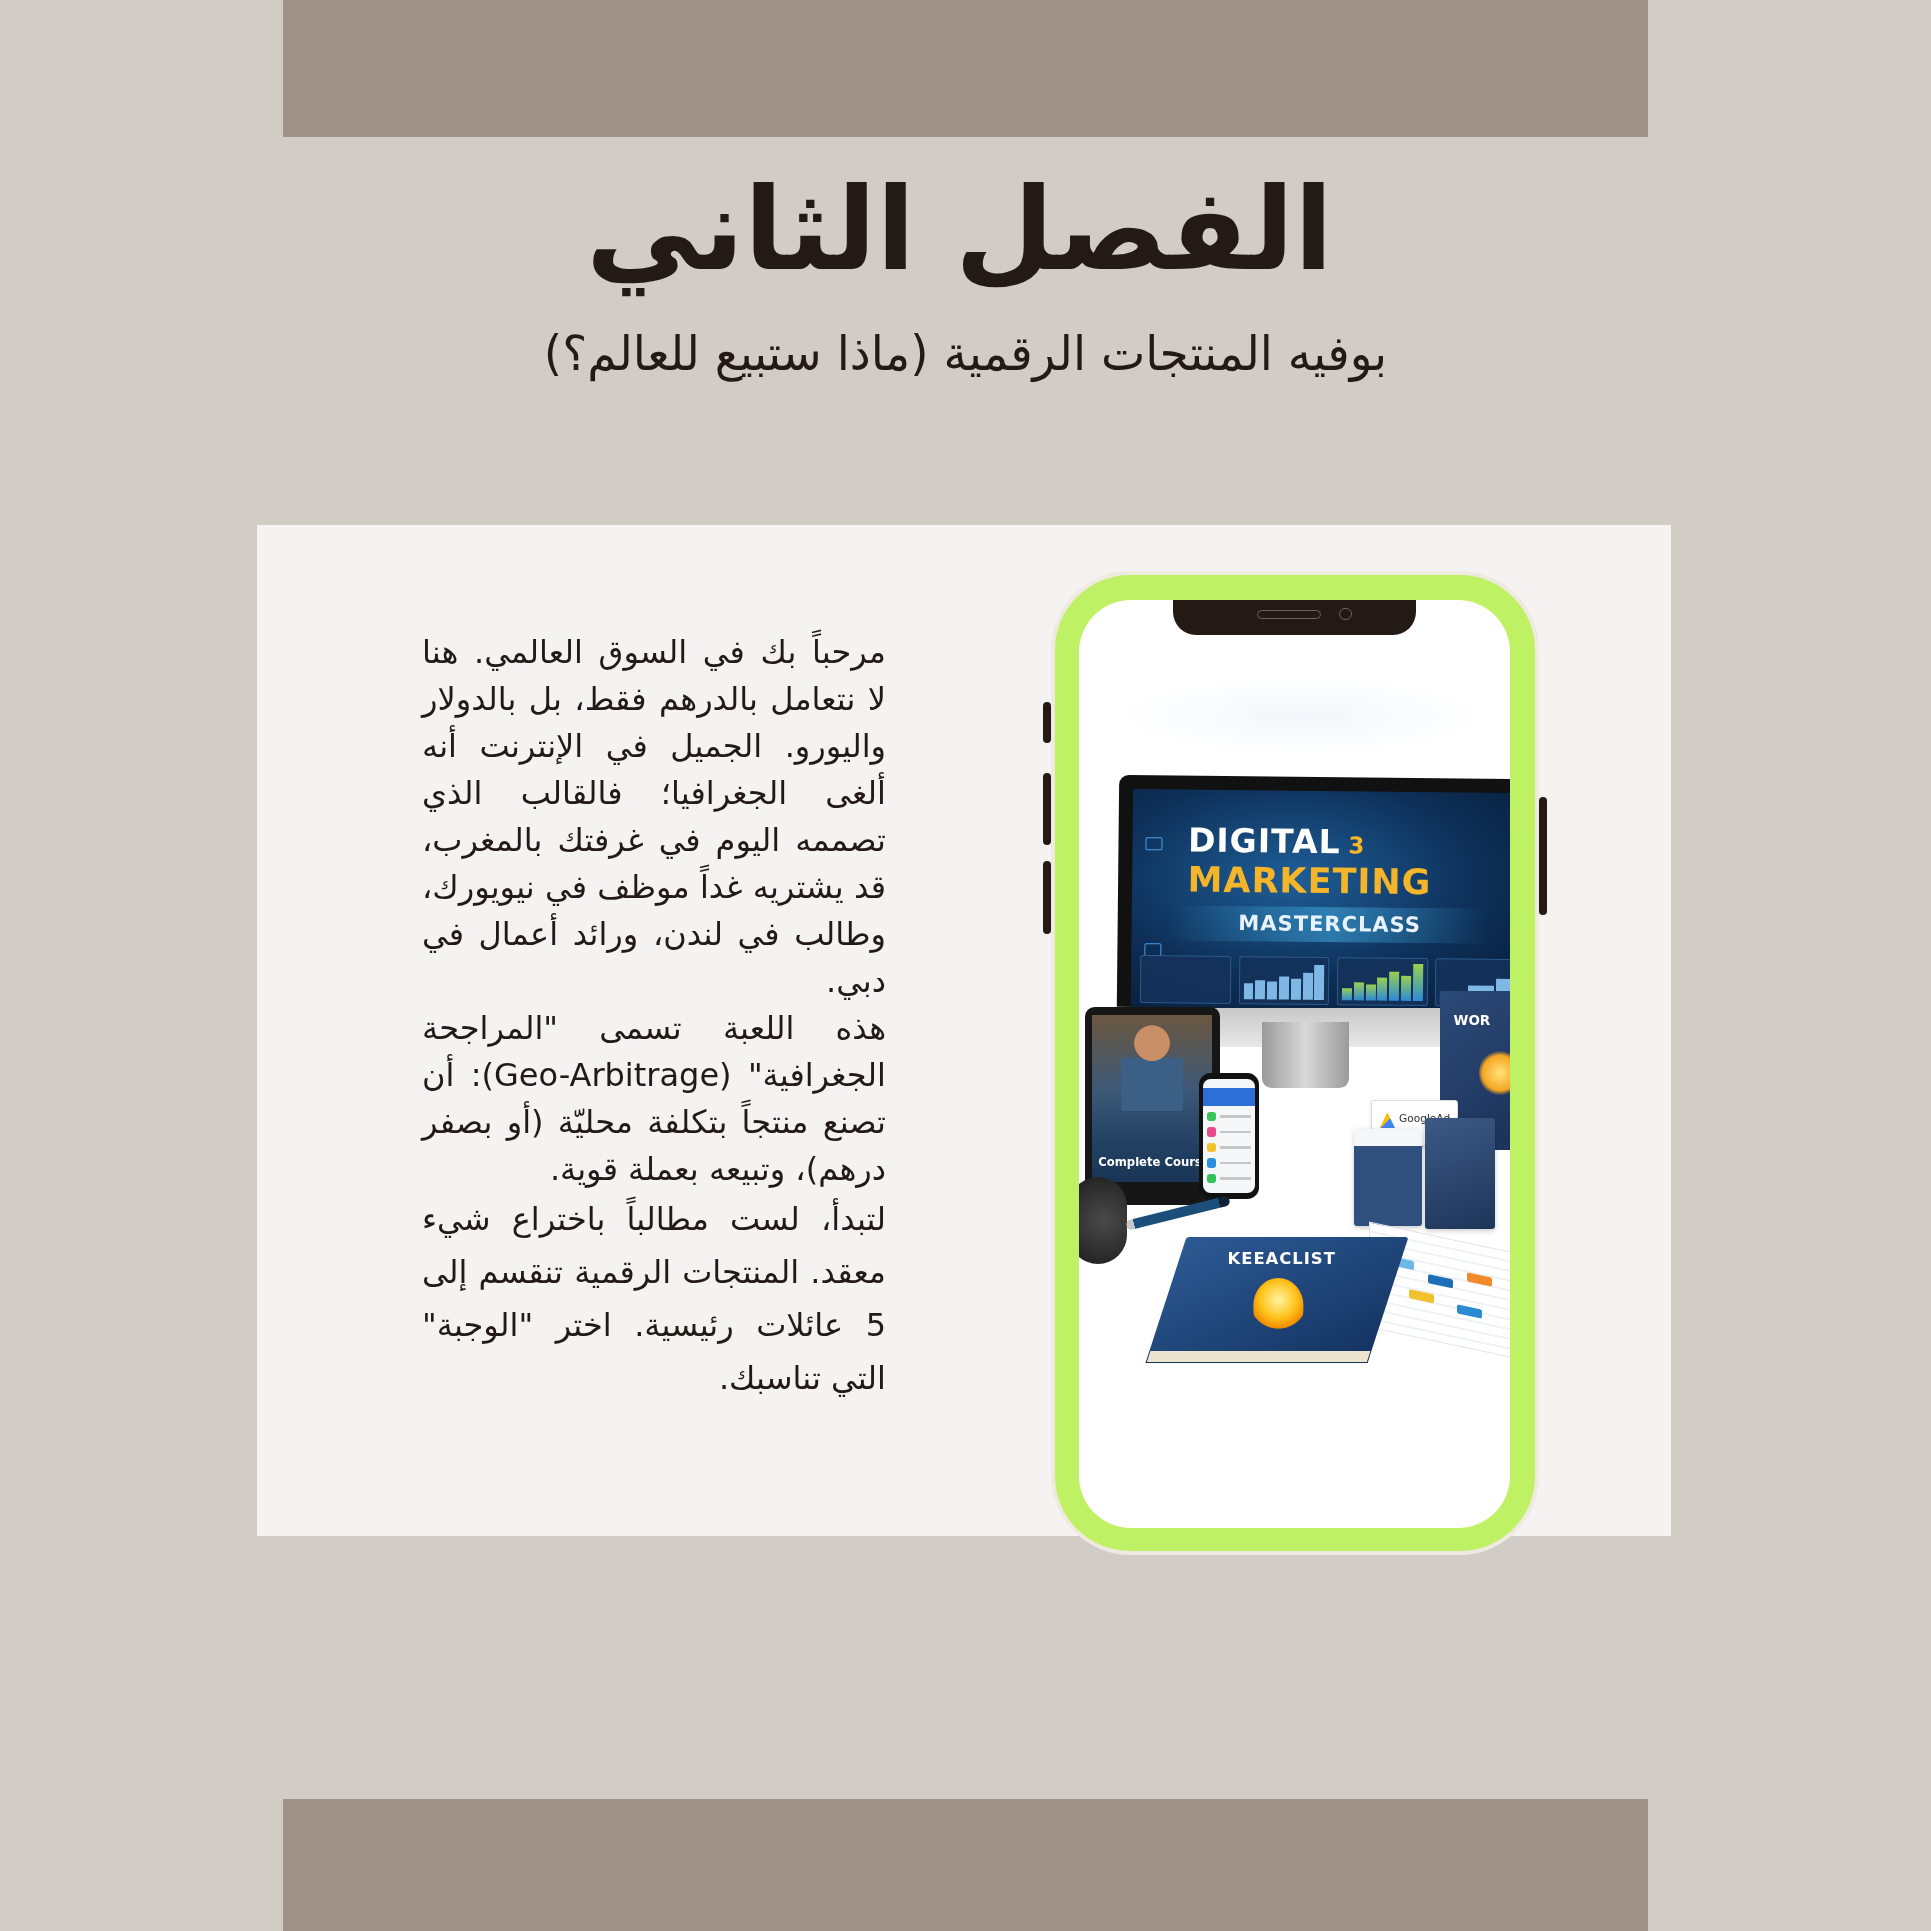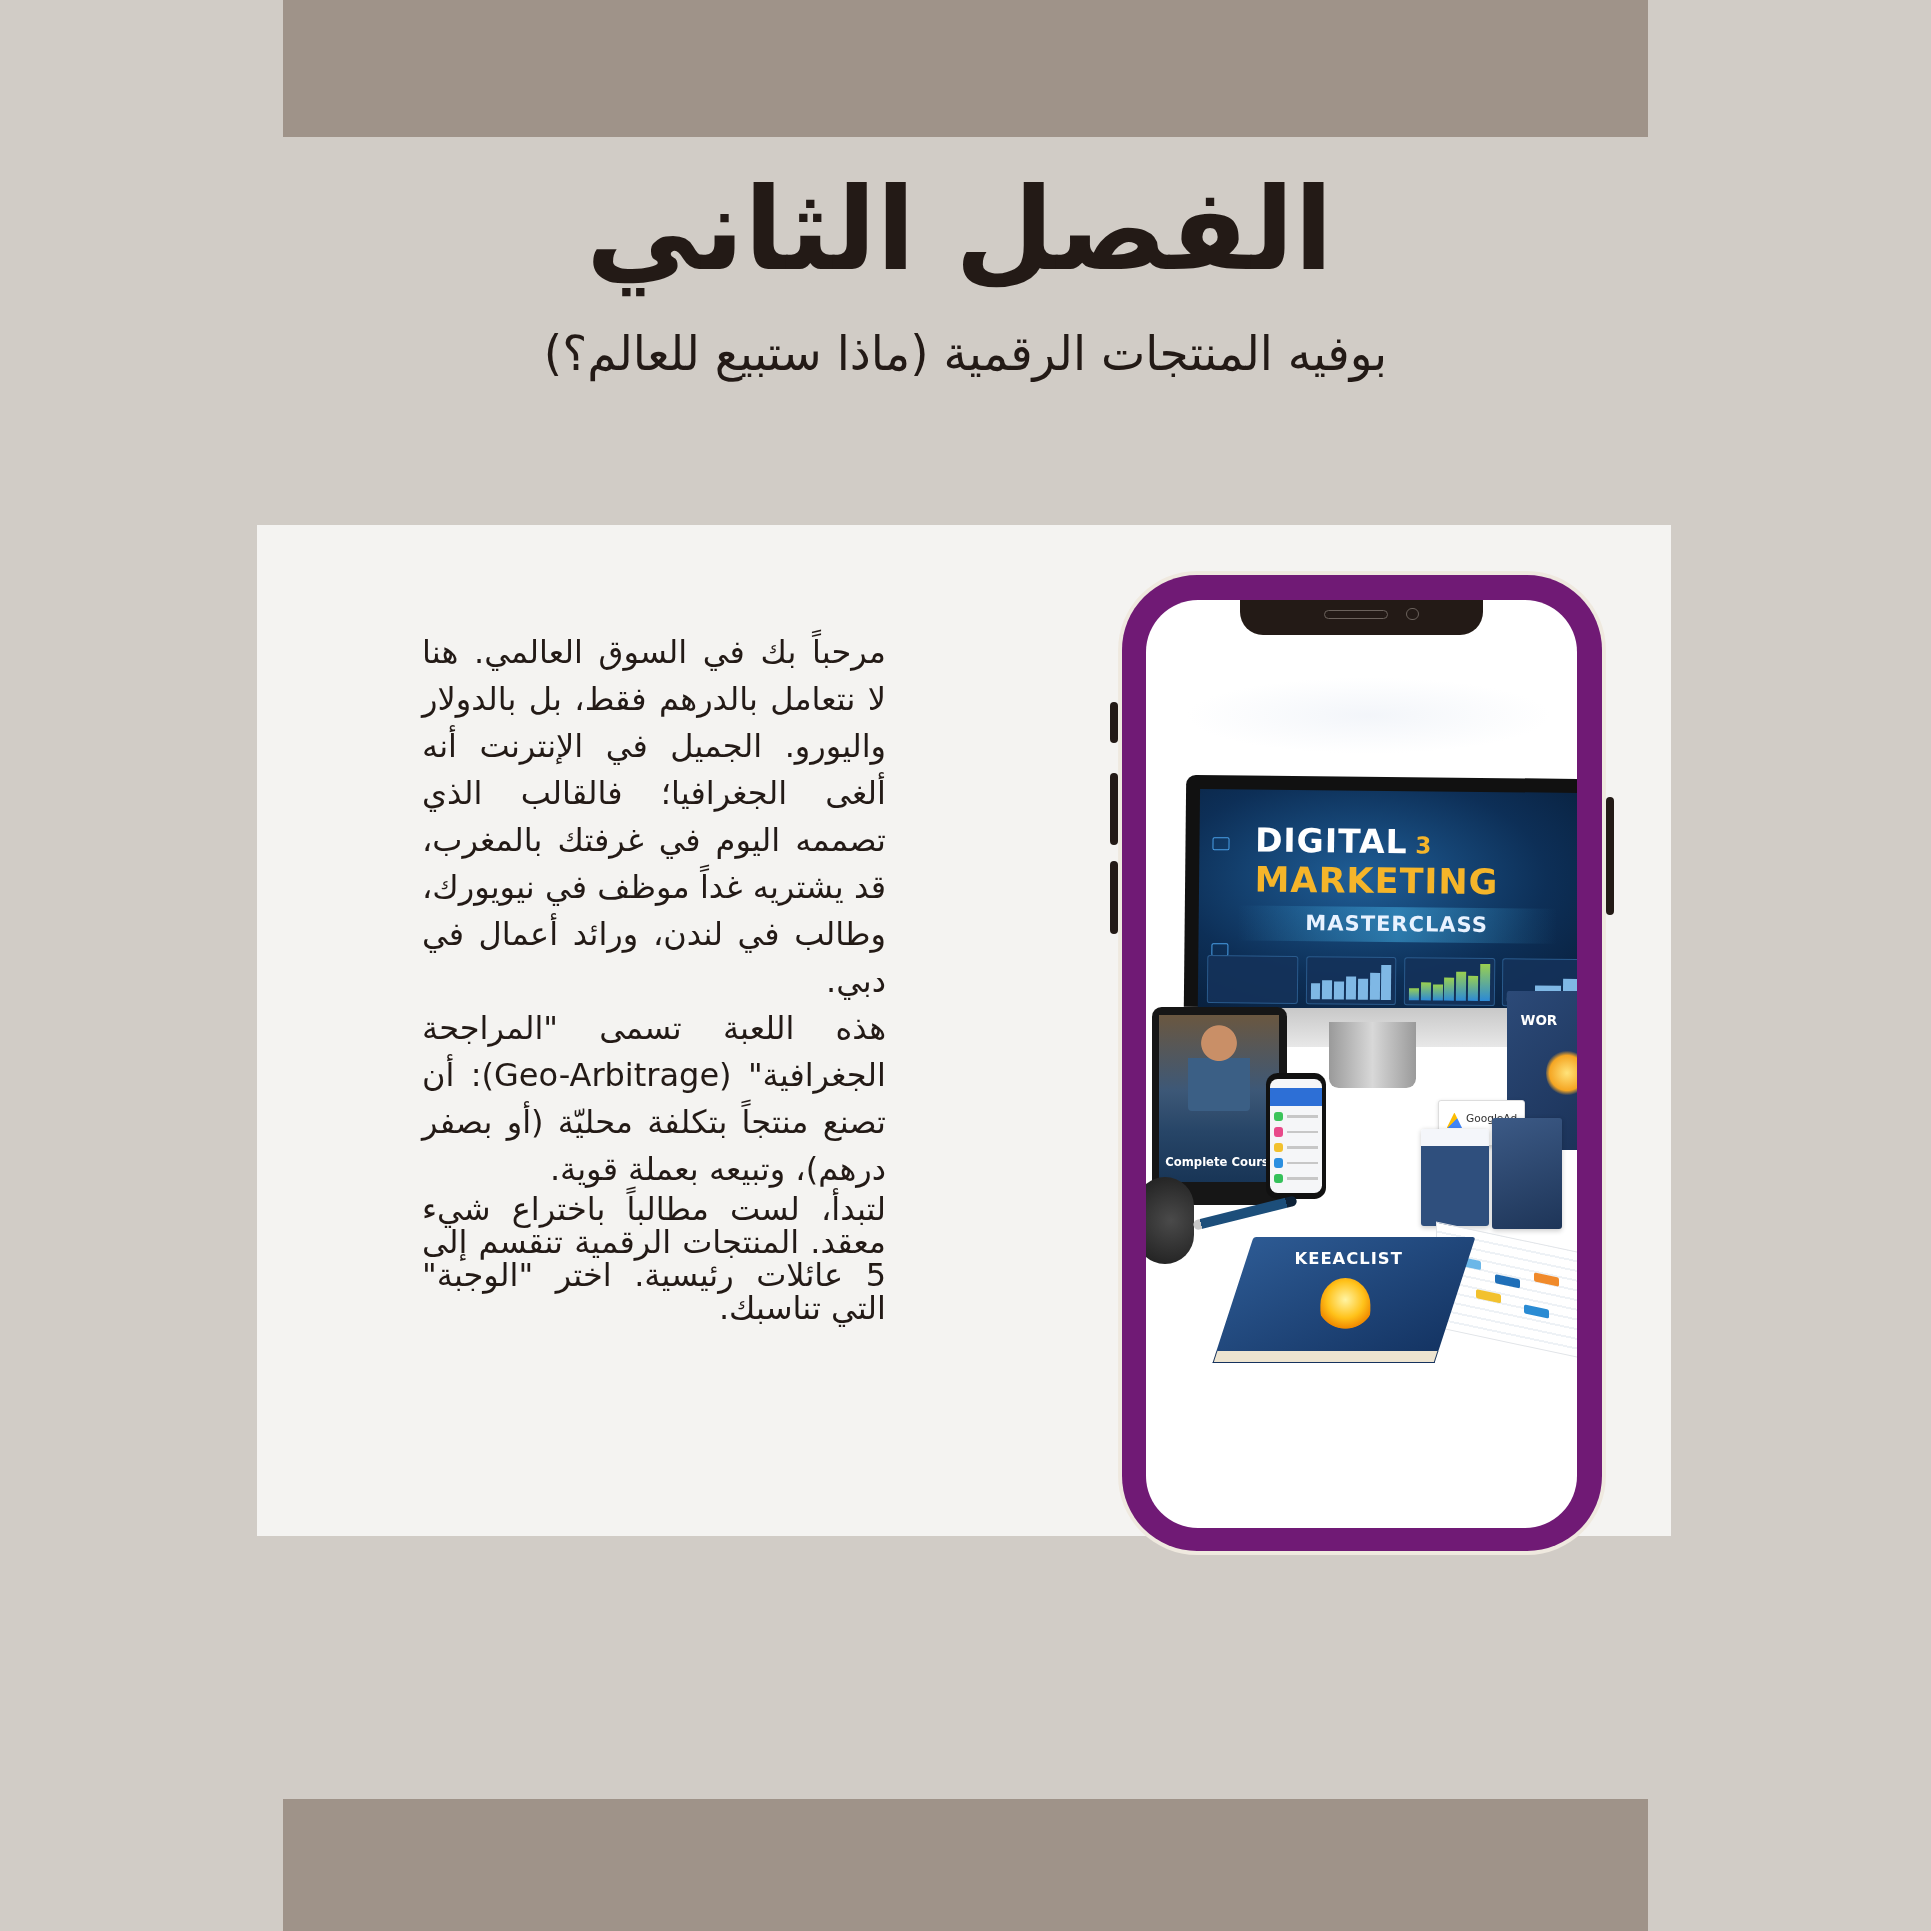--- a/index.html
+++ b/index.html
@@ -63,30 +63,30 @@
       width: 464px;
       direction: rtl;
       text-align: justify;
       text-align-last: right;
       font-family: "DejaVu Sans", sans-serif;
       font-size: 32px;
       line-height: 47px;
       color: #231a16;
     }
     .body-text p { margin: 0; }
-    .body-text p.last { line-height: 33px; }
+    .body-text p.last { line-height: 53px; }
 
     
     .phone {
       position: absolute;
-      left: 865px;  
+      left: 798px;  
       top: 50px;    
       width: 480px;
       height: 976px;
-      background: #701a75;
+      background: #bef264;
       border-radius: 75px;
       box-shadow: 0 0 0 3.9px #efe9df;
       padding-left: 32px;
     }
     .side-btn {
       position: absolute;
       width: 7.7px;
       background: #231a16;
       border-radius: 3.9px;
     }

